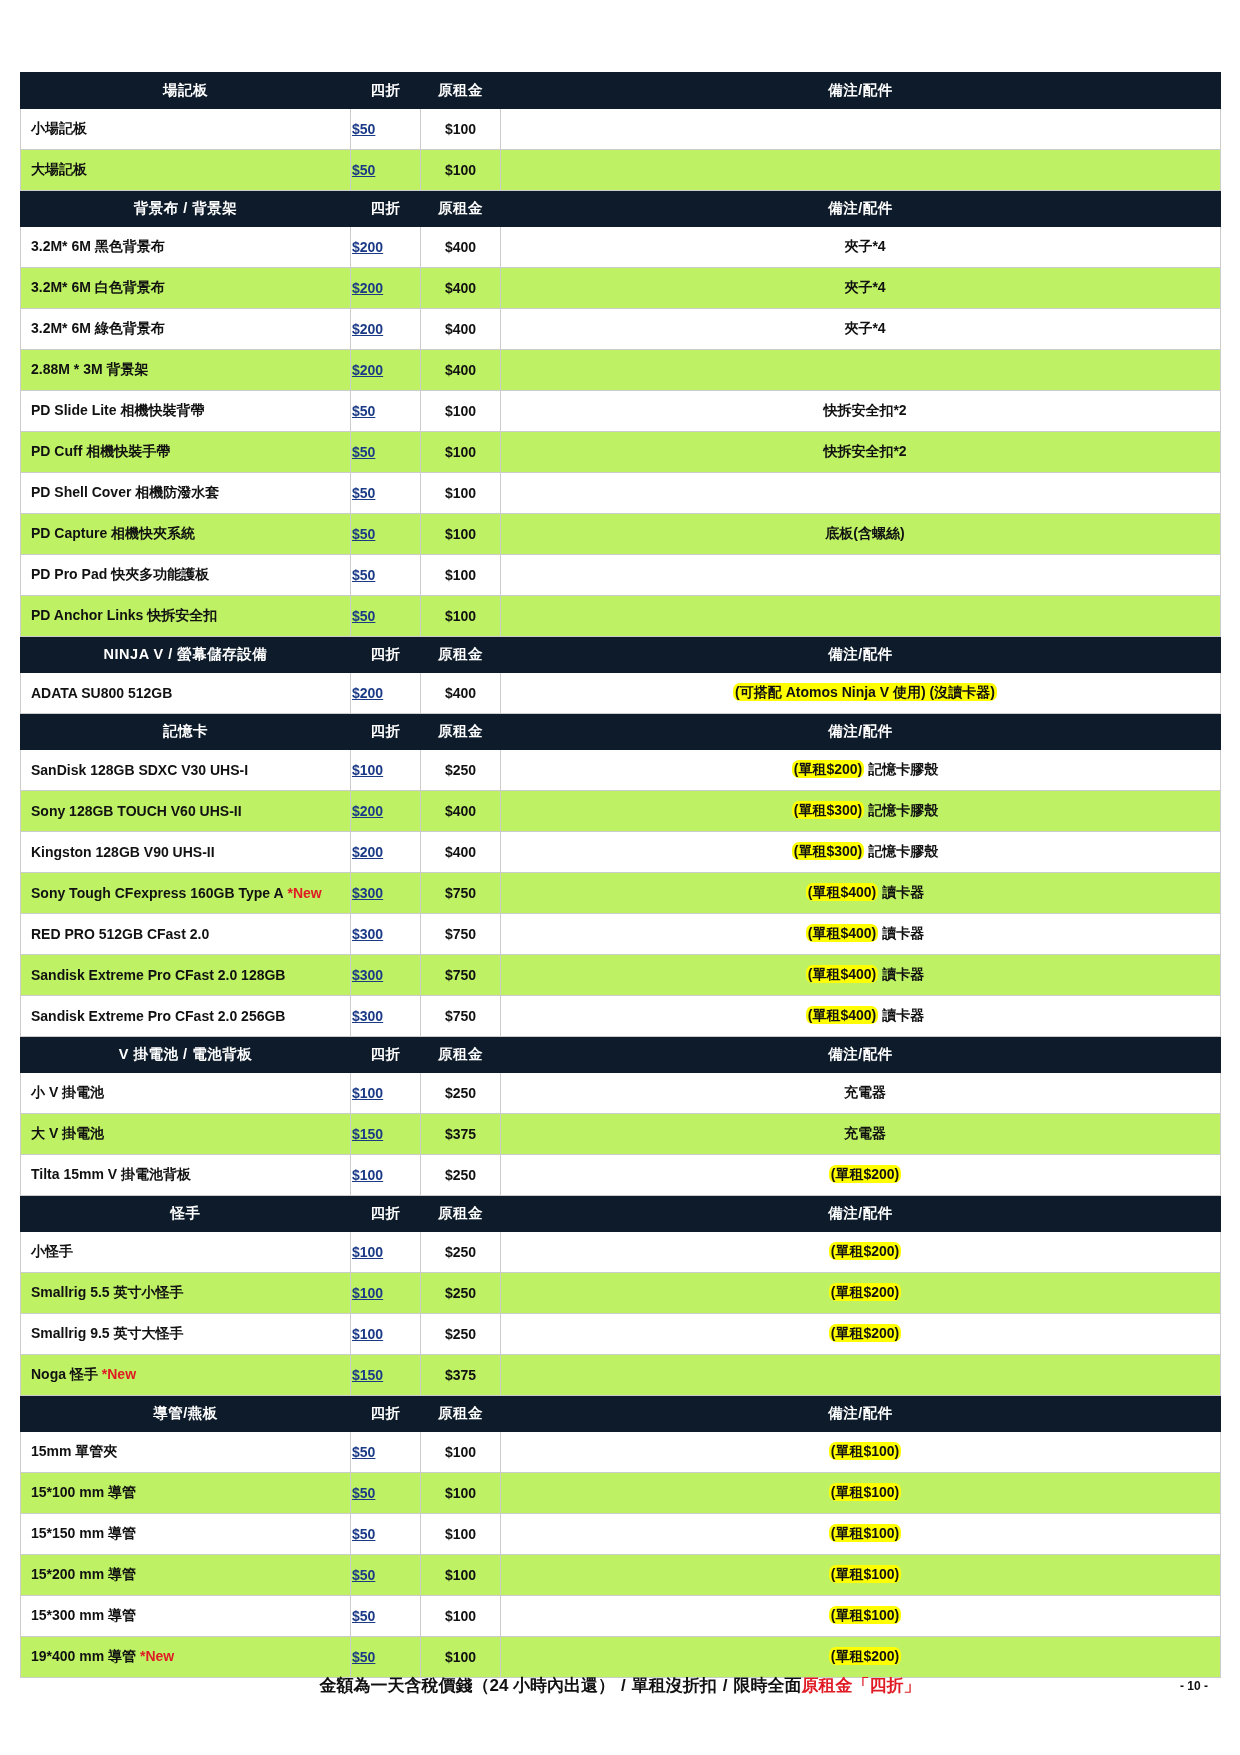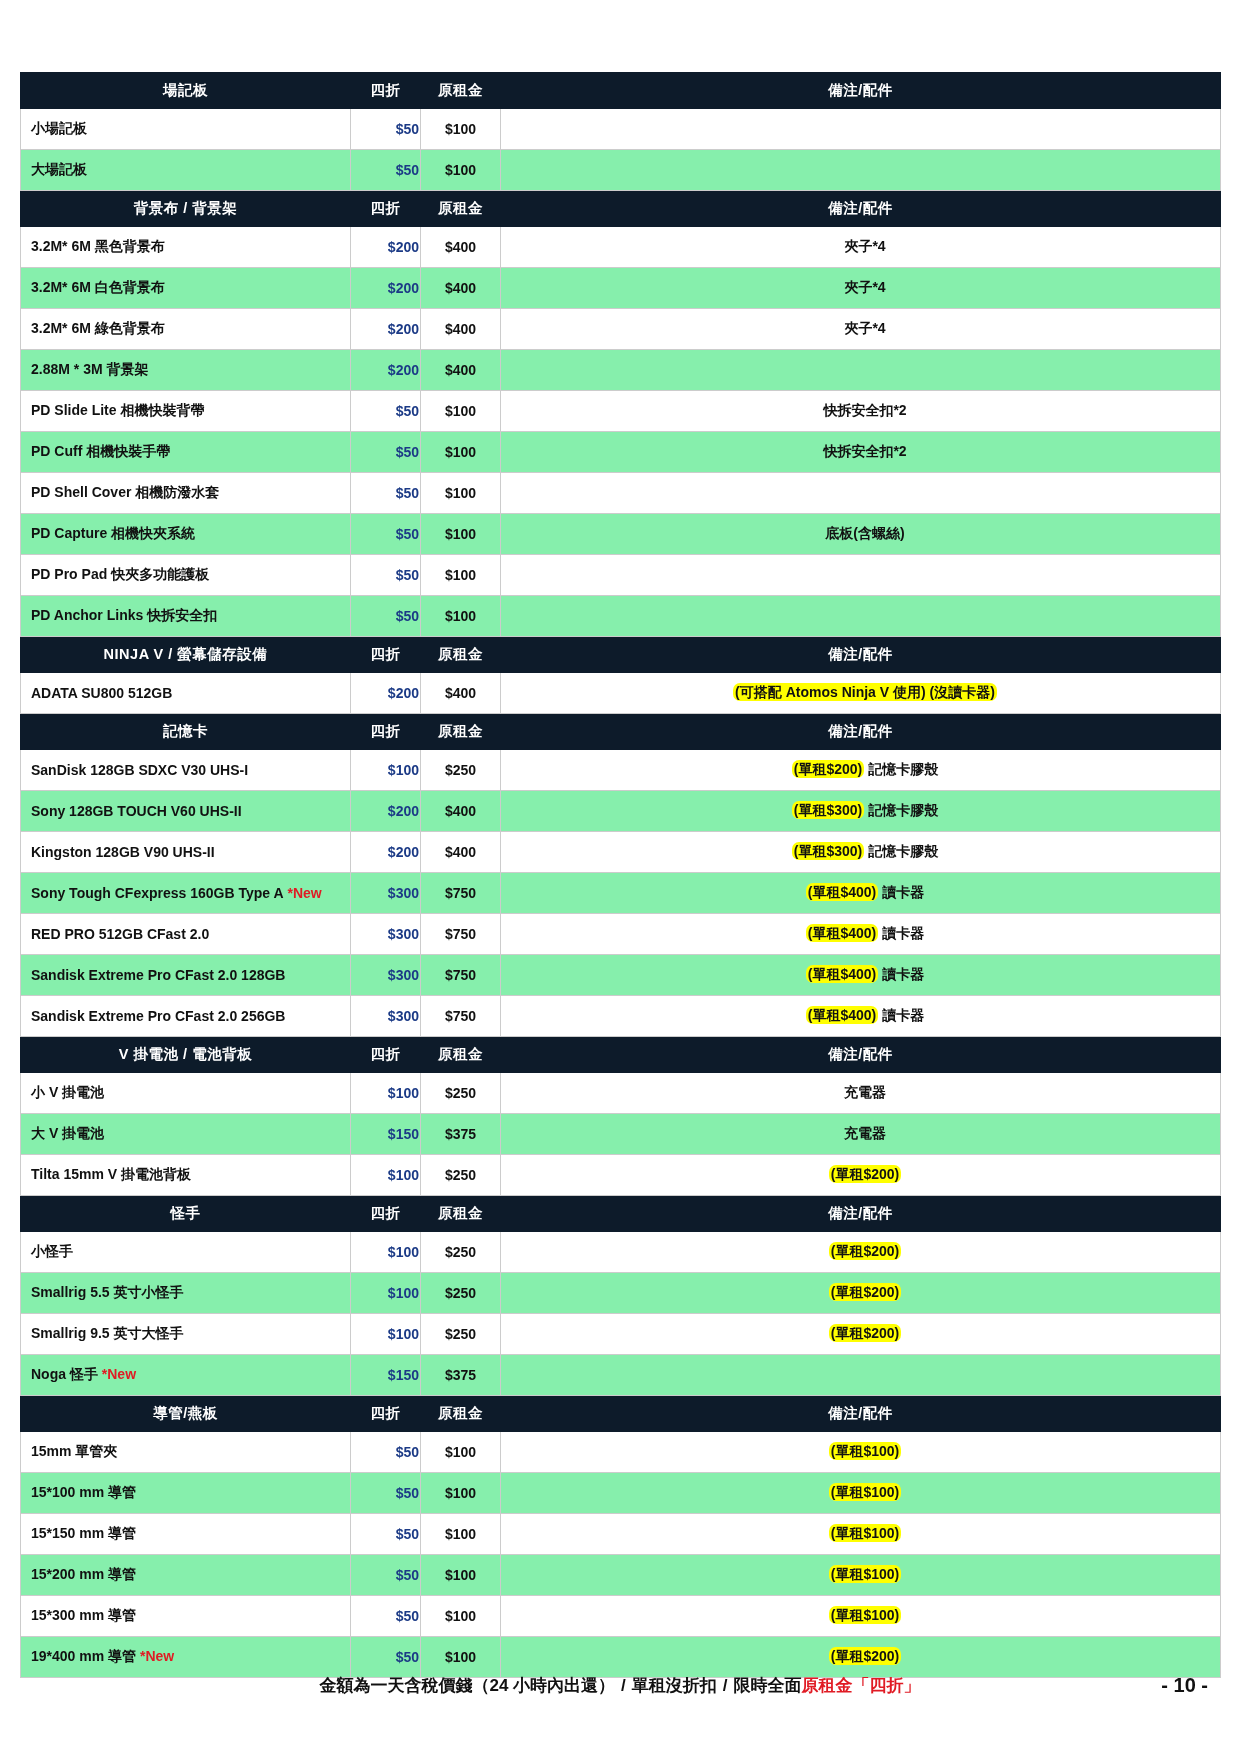--- a/index.html
+++ b/index.html
@@ -42,33 +42,34 @@
     letter-spacing: 0.5px;
     margin-left: 38px;
   }
   tr.item-row td {
     height: 38px;
     font-size: 14px;
     border: 1px solid #cccccc;
     vertical-align: middle;
   }
   tr.item-row.odd td { background: #ffffff; }
-  tr.item-row.even td { background: #86efac; }
+  tr.item-row.even td { background: #bef264; }
 
   td.name {
     padding-left: 10px;
     text-align: left;
     font-weight: 600;
     color: #111111;
   }
   td.price {
-    text-align: right;
+    text-align: left;
     color: #1b3a86;
     font-weight: 600;
     font-size: 13.5px;
+    text-decoration: underline;
   }
   td.orig {
     text-align: center;
     color: #111111;
     font-weight: 600;
     font-size: 13.5px;
   }
   td.note {
     padding-left: 10px;
     text-align: center;
@@ -93,21 +94,21 @@
     align-items: center;
     justify-content: center;
     font-size: 17px;
     font-weight: bold;
   }
   .footer .ft-text { text-align: center; }
   .footer .ft-accent { color: #e01b24; }
   .footer .pageno {
     position: absolute;
     right: 12px;
-    font-size: 20px;
+    font-size: 12px;
     font-weight: bold;
     color: #111111;
   }
   .sep { padding: 0 6px; }
 </style>
 </head>
 <body>
 
 <div class="page">
   <table class="rental">

